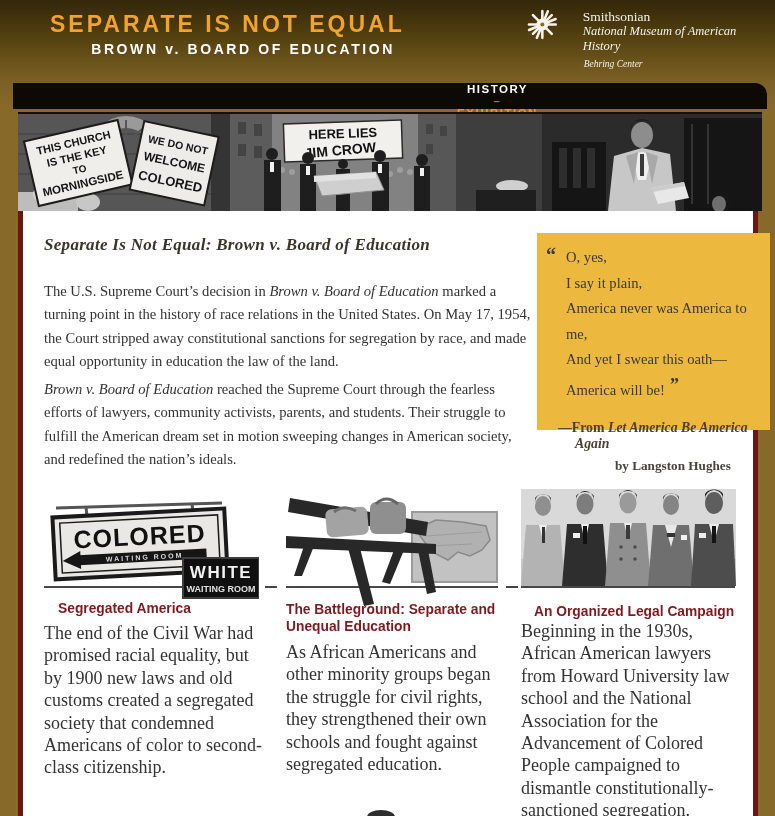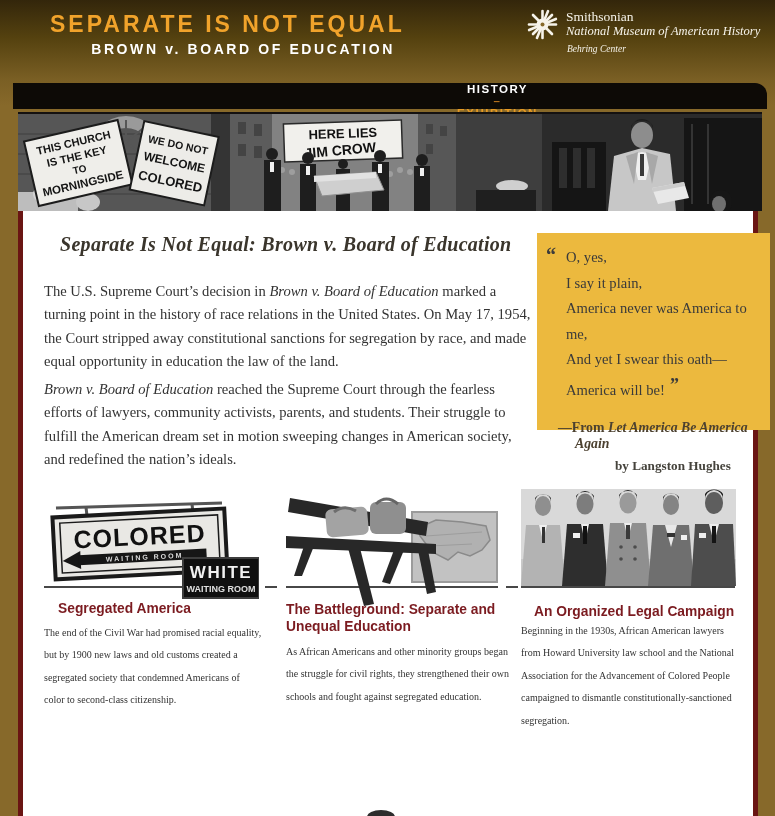--- a/index.html
+++ b/index.html
@@ -10,21 +10,21 @@
   
   .masthead { position:absolute; left:0; top:0; width:775px; height:106px;
               background:linear-gradient(180deg,#33260b 0%,#54410f 35%,#7a5f24 75%,#87692a 100%); }
   .titles { position:absolute; left:50px; top:11px; width:345px; }
   .site-title { font-family:"Liberation Sans",sans-serif; font-weight:bold;
                 font-size:23px; letter-spacing:3px; color:#f1a32b; white-space:nowrap; }
   .site-subtitle { margin-top:3px; font-family:"Liberation Sans",sans-serif; font-weight:bold;
                    font-size:14px; letter-spacing:2.6px; color:#ffffff; text-align:right; white-space:nowrap; }
   .logo { position:absolute; left:527px; top:9px; display:flex; }
   .logo svg { display:block; }
-  .logo-text { margin-left:8px; color:#f6f3ea; }
+  .logo-text { margin-left:25px; color:#f6f3ea; }
   .logo-name { font-size:13.5px; line-height:15px; }
   .logo-museum { font-size:12.5px; line-height:15px; font-style:italic; }
   .logo-center { font-size:9.5px; line-height:12px; font-style:italic; margin-top:4px; margin-left:1px; }
 
   
   .nav { position:absolute; left:13px; top:83px; width:754px; height:26px;
          background:#0d0a06; border-radius:0 12px 0 0;
          display:flex; align-items:center; padding-left:215px;
          font-family:"Liberation Sans",sans-serif; font-weight:bold;
          font-size:11.5px; letter-spacing:1.5px; white-space:nowrap;flex-direction:column; }
@@ -35,22 +35,22 @@
   
   .banner { position:absolute; left:18px; top:112px; width:744px; height:99px;
             display:flex; border-top:2px solid #141110; }
   .banner svg { display:block; }
   .ph-sans { font-family:"Liberation Sans",sans-serif; font-weight:bold; }
 
   
   .content { position:absolute; left:18px; top:211px; width:740px; height:605px;
              background:#ffffff; border-left:5px solid #6a1513; border-right:5px solid #6a1513; }
 
-  .article-heading { position:absolute; left:60px; top:234px; width:500px;
-        font-weight:bold; font-style:italic; font-size:20px; line-height:21px;
+  .article-heading { position:absolute; left:44px; top:234px; width:500px;
+        font-weight:bold; font-style:italic; font-size:17px; line-height:21px;
         letter-spacing:0.3px; color:#3a352c; }
   .para { position:absolute; left:44px; width:489px; font-size:14.6px; line-height:23.4px; color:#333333; }
   .p1 { top:280px; } .p2 { top:378px; }
   .para em { font-style:italic; }
 
   
   .quote { position:absolute; left:537px; top:233px; width:233px; height:197px;
            background:#ecb93e; padding:12px 10px 0 12px; }
   .qmark { font-weight:bold; font-size:20px; color:#3b3b3b; }
   .qmark.open { position:absolute; left:9px; top:11px; }
@@ -65,21 +65,21 @@
   .rule { position:absolute; top:586px; height:2px; background:#474747; z-index:1; }
   .r1 { left:44px; width:214px; } .r2 { left:286px; width:212px; } .r3 { left:521px; width:214px; }
   .rdash1 { left:265px; width:12px; } .rdash2 { left:506px; width:12px; }
   .col-img { position:absolute; z-index:2; }
   .ci1 { left:44px; top:500px; } .ci2 { left:286px; top:492px; } .ci3 { left:521px; top:489px; }
   .col-h { position:absolute; font-family:"Liberation Sans",sans-serif; font-weight:bold;
            font-size:13.8px; line-height:17px; color:#7b1b20; z-index:3; }
   .ch1 { left:58px; top:600px; width:210px; }
   .ch2 { left:286px; top:601px; width:220px; }
   .ch3 { left:534px; top:603px; width:210px; }
-  .col-t { position:absolute; font-size:10px; line-height:22.4px; color:#333333; }
+  .col-t { position:absolute; font-size:18px; line-height:22.4px; color:#333333; }
   .ct1 { left:44px; top:622px; width:218px; }
   .ct2 { left:286px; top:641px; width:224px; }
   .ct3 { left:521px; top:620px; width:220px; }
 
   .ornament { position:absolute; left:367px; top:810px; width:28px; height:14px;
               border-radius:50%; background:#2d2d2d; }
 </style>
 </head>
 <body>
 

